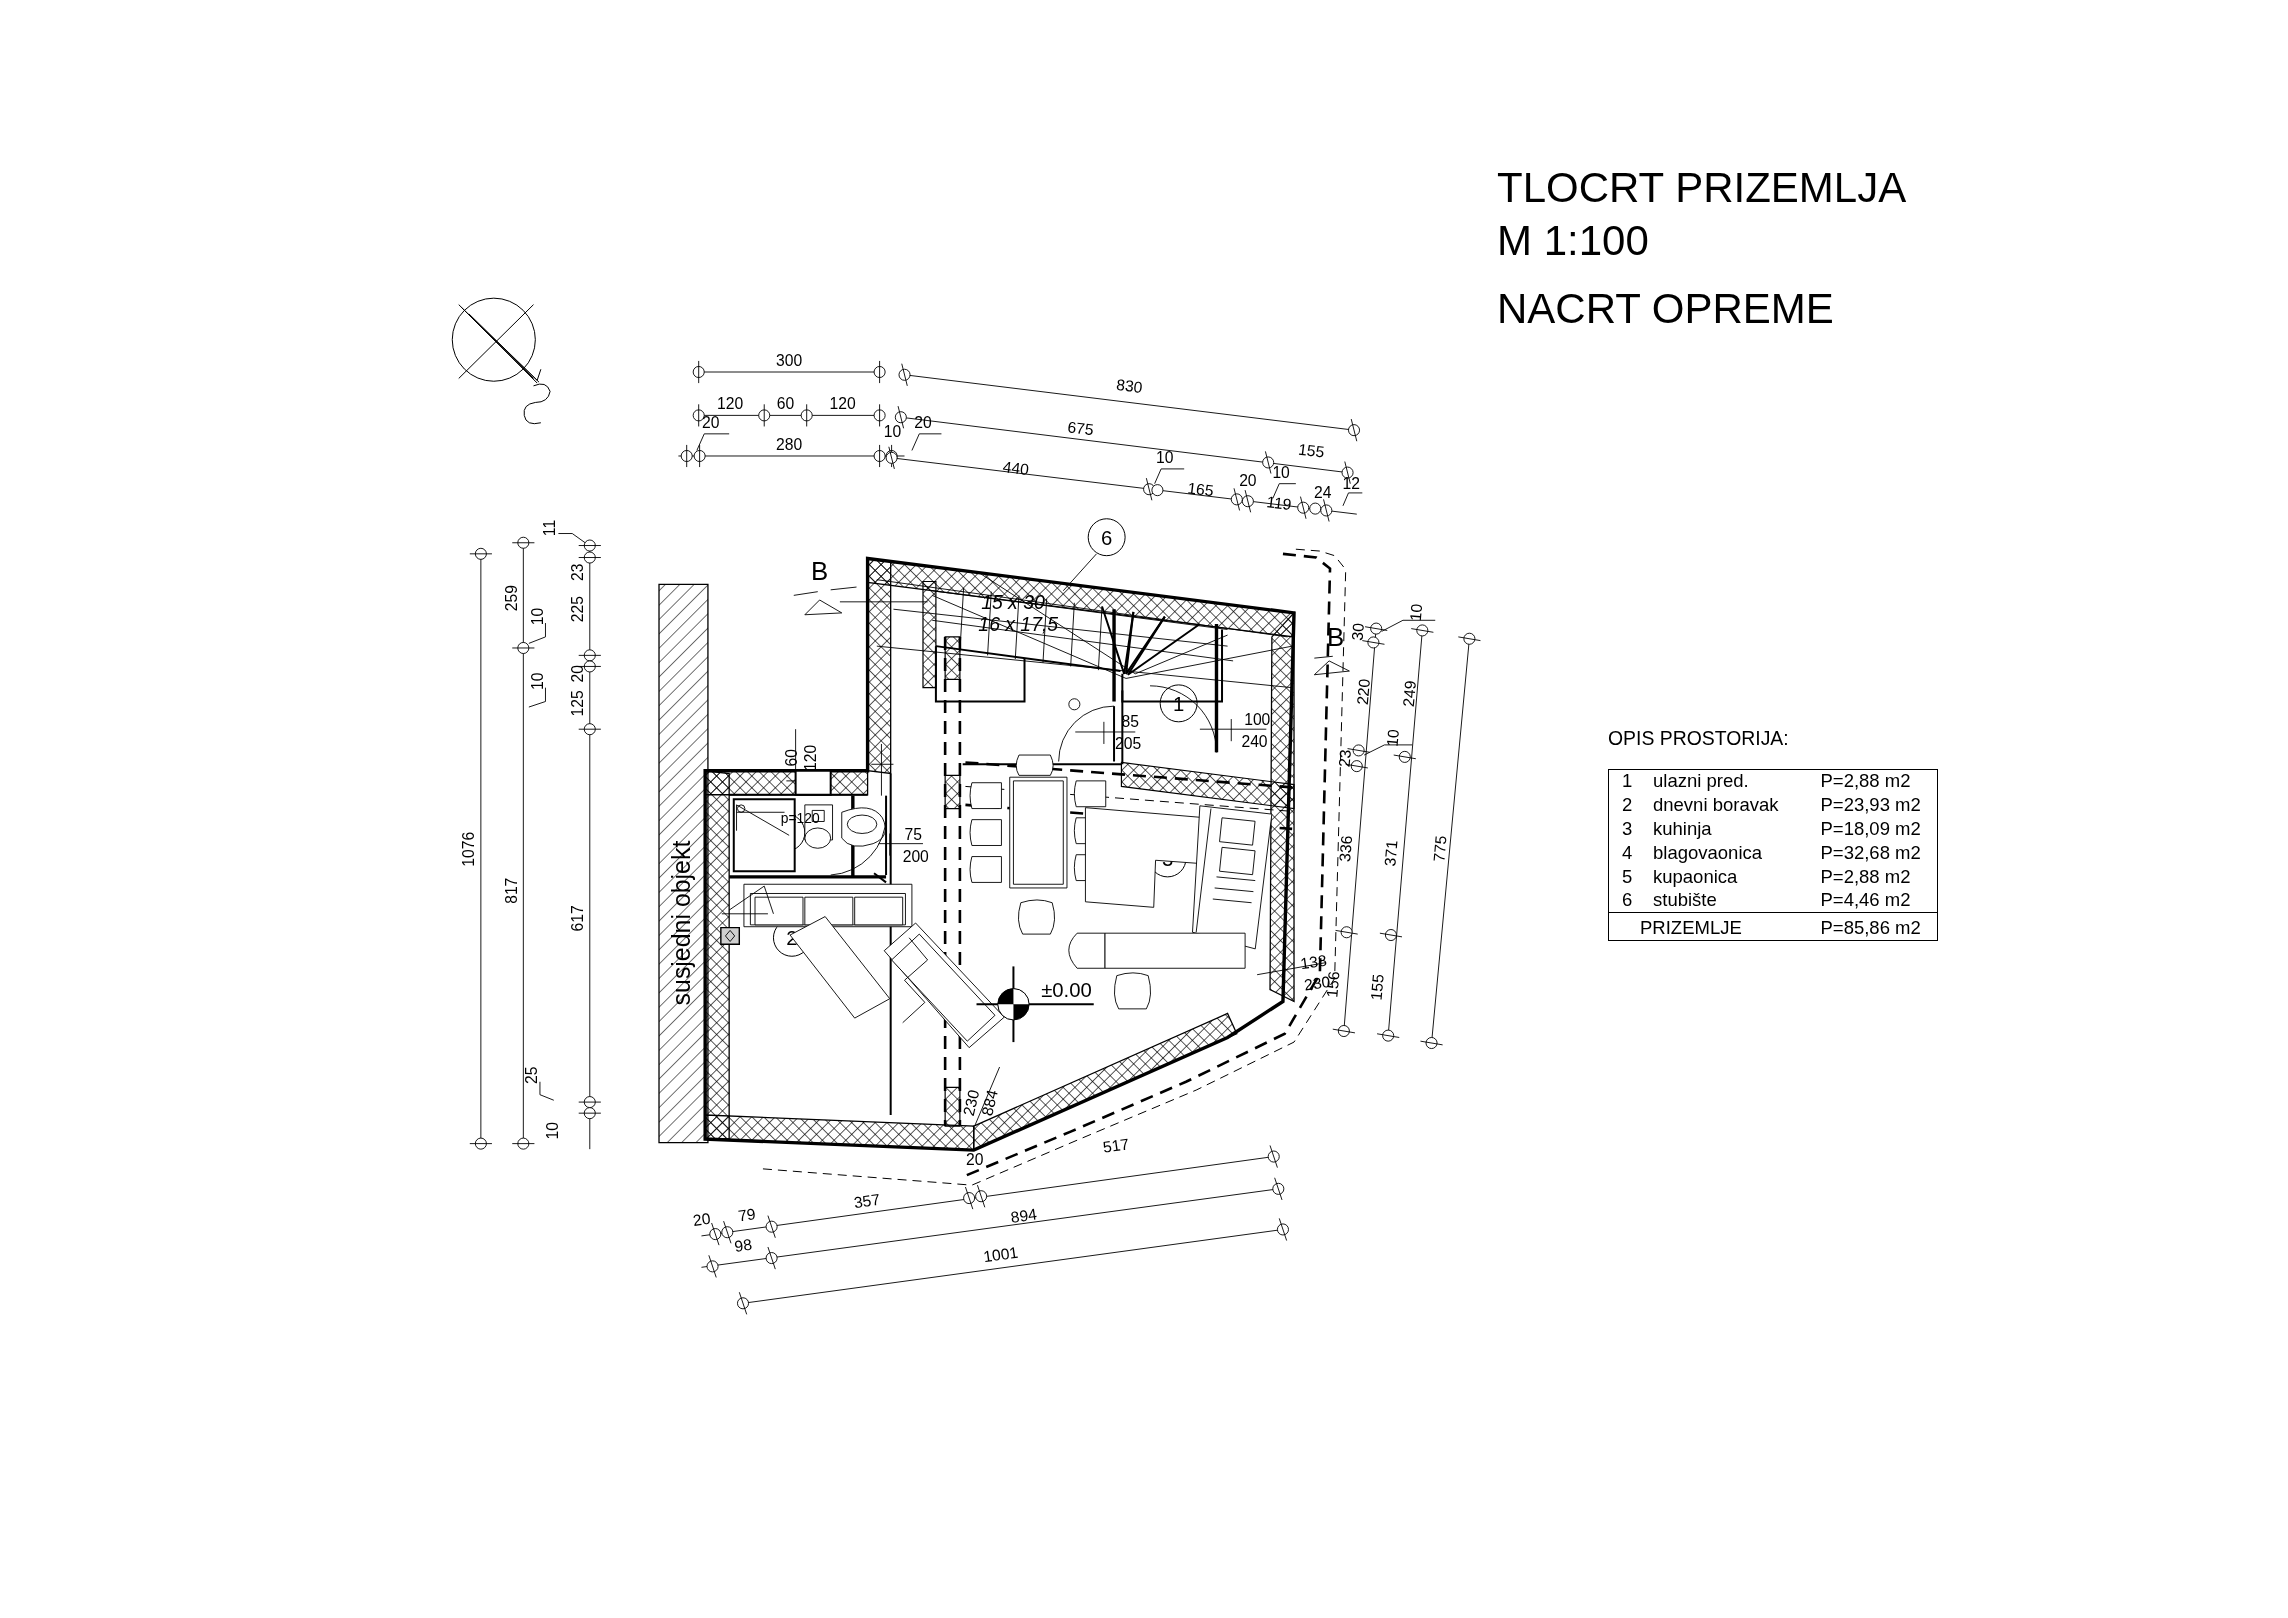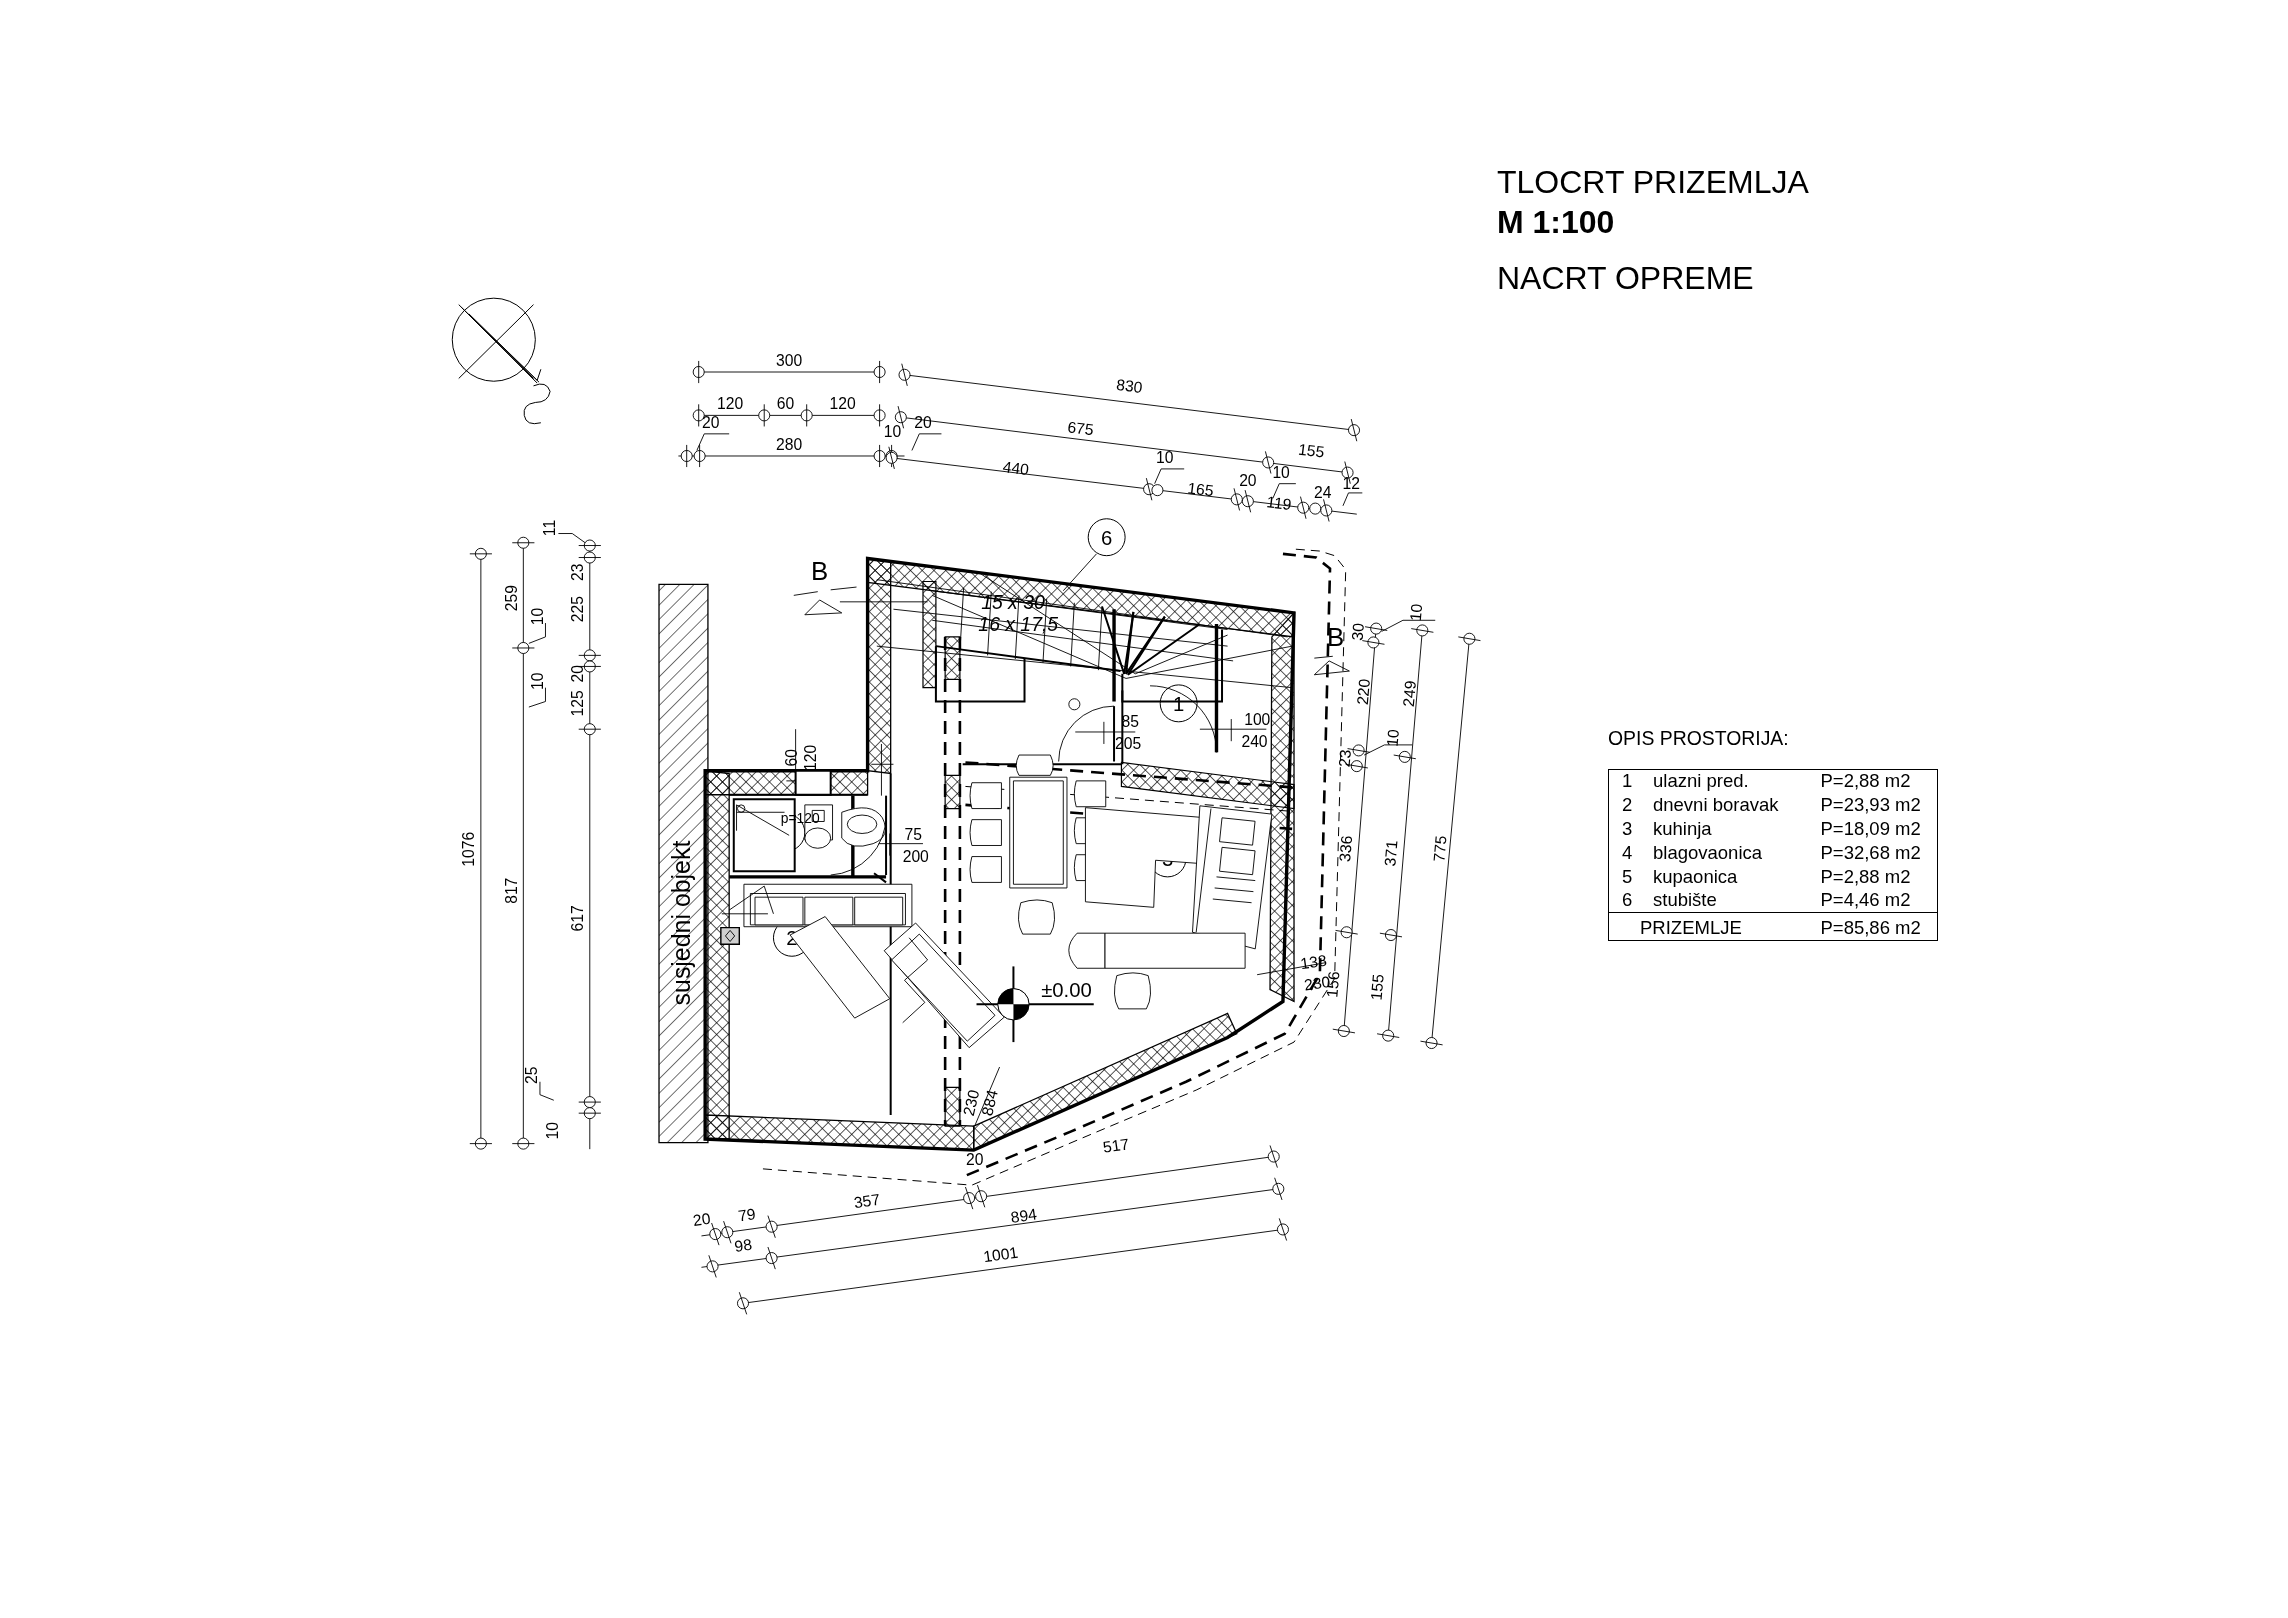--- a/index.html
+++ b/index.html
@@ -1,21 +1,21 @@
 <!DOCTYPE html>
 <html style="font-size:14.8px"><head>
 <meta charset="utf-8">
 <style>
   html,body{margin:0;padding:0;background:#ffffff;}
   body{width:2289px;height:1619px;position:relative;overflow:hidden;
        font-family:"Liberation Sans", sans-serif;color:#000;}
   #sheet{position:absolute;inset:0;}
   svg{position:absolute;top:0;left:0;width:2289px;height:1619px;}
   .t{font-family:"Liberation Sans", sans-serif;fill:#000;}
-  .title{font-size:32px;}
+  .title{font-size:42px;}
   .legend-hd{font-size:19.4px;}
   .dim{font-size:17px;}
   .dimsm{font-size:15px;}
   .roomnum{font-size:22px;}
   .secmark{font-size:28px;}
   .lvl{font-size:22px;}
   .adj{font-size:27px;}
   .stair{font-size:21px;font-style:italic;}
   line,polyline,path,rect,circle,ellipse,polygon{vector-effect:non-scaling-stroke;}
   .l{stroke:#000;fill:none;stroke-width:1;}
@@ -506,21 +506,21 @@
   <g>
     <text class="t secmark" x="1447" y="700" text-anchor="middle">B</text>
     <line x1="1424" y1="713" x2="1444" y2="711" class="thin"></line>
     <polygon points="1424,731 1462,727 1440,716" class="thin"></polygon>
   </g>
 
 </svg>
 
 <div style="position:absolute;left:1497px;top:162px;">
   <div class="title" style="line-height:1.26;">TLOCRT PRIZEMLJA</div>
-  <div class="title" style="line-height:1.26;font-weight:bold;">M 1:100</div>
+  <div class="title" style="line-height:1.26;">M 1:100</div>
   <div class="title" style="line-height:1.26;margin-top:15px;">NACRT OPREME</div>
 </div>
 
 <div style="position:absolute;left:1592px;top:727px;padding-left:16px;">
   <div class="legend-hd">OPIS PROSTORIJA:</div>
   <table id="legend-table" style="margin-top:18.5px;border-collapse:collapse;border:1.8px solid #000;">
     <tbody id="legend-body">
           <tr>
             <td style="padding:0.9px 0;font-size:18.5px;font-family:&quot;Liberation Sans&quot;,sans-serif;white-space:nowrap;padding-left:13px;width:31px;">1</td>
             <td style="padding:0.9px 0;font-size:18.5px;font-family:&quot;Liberation Sans&quot;,sans-serif;white-space:nowrap;padding-right:42px;">ulazni pred.</td>

